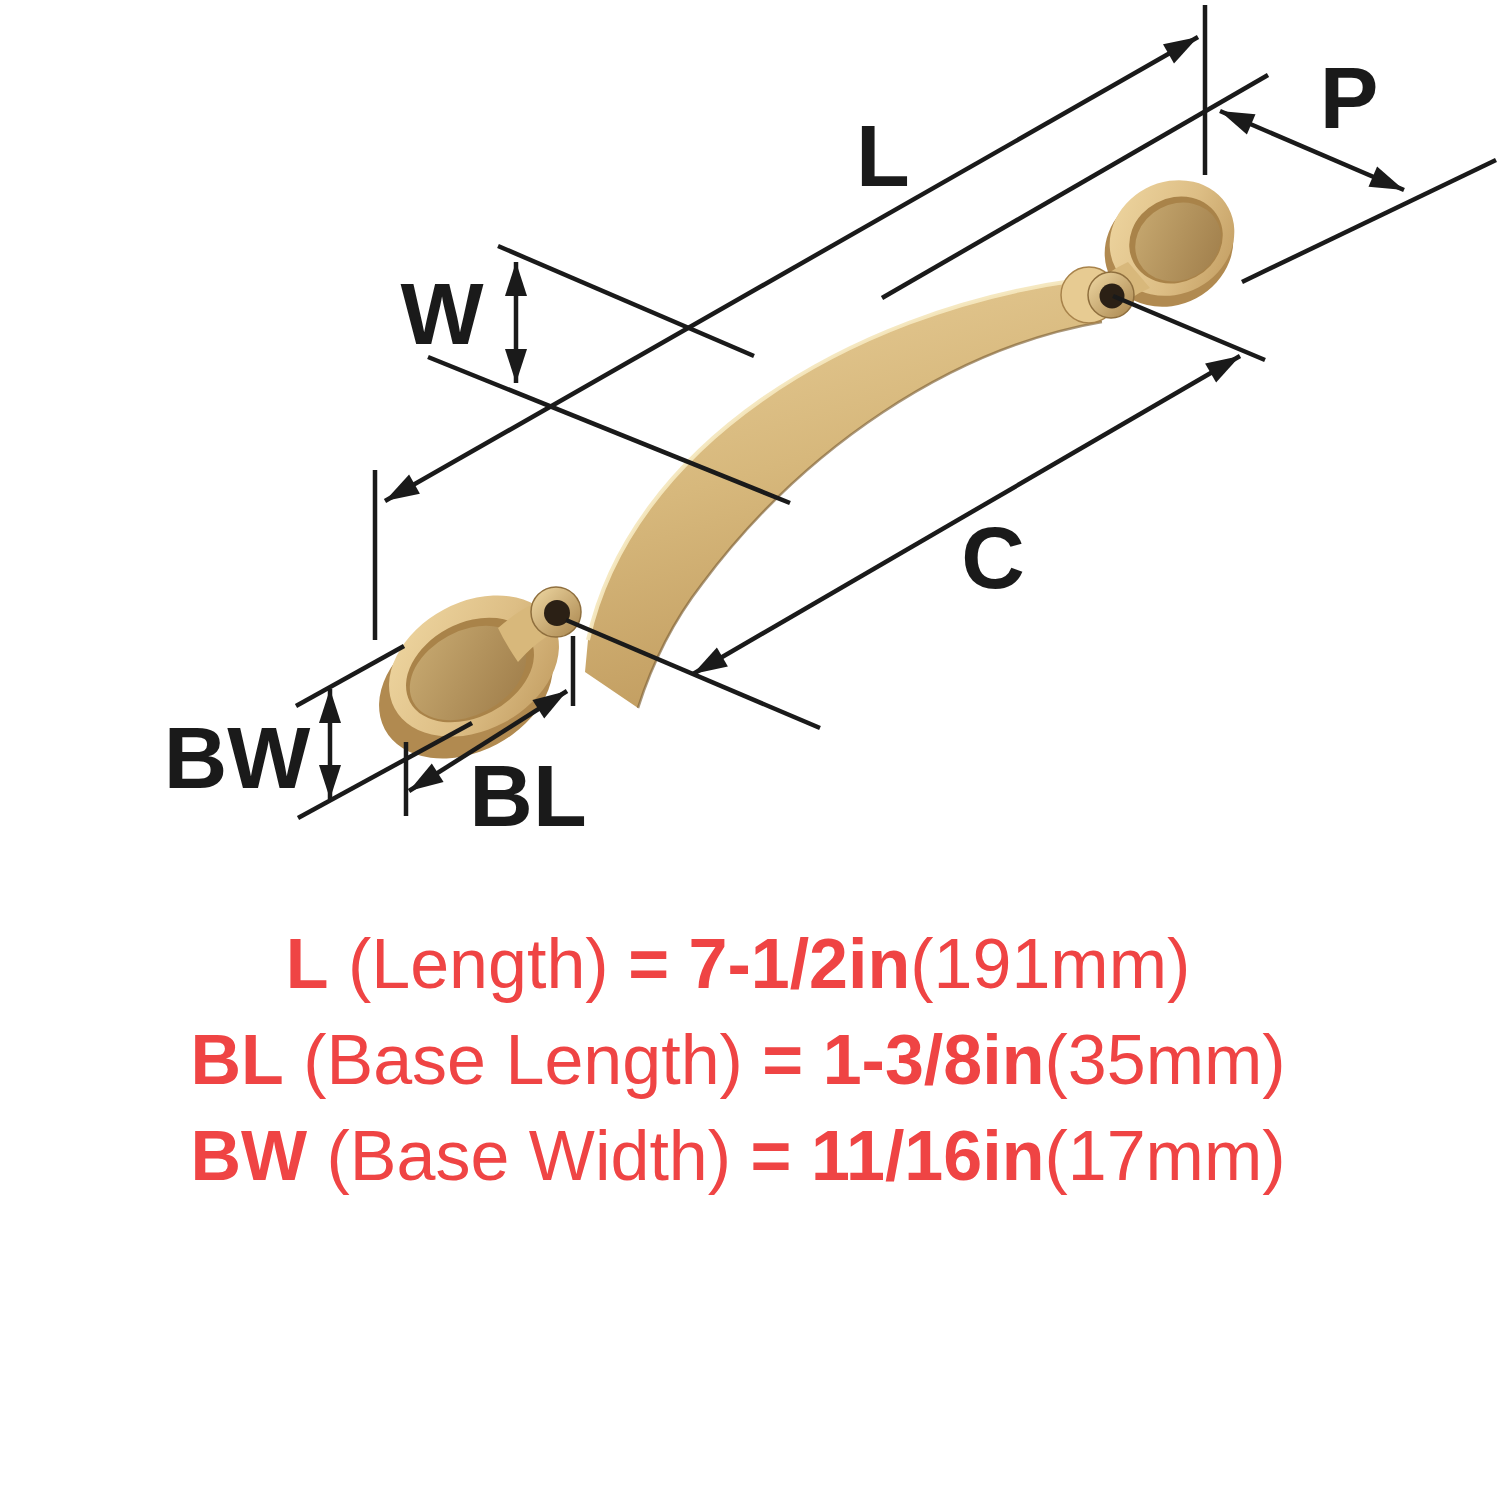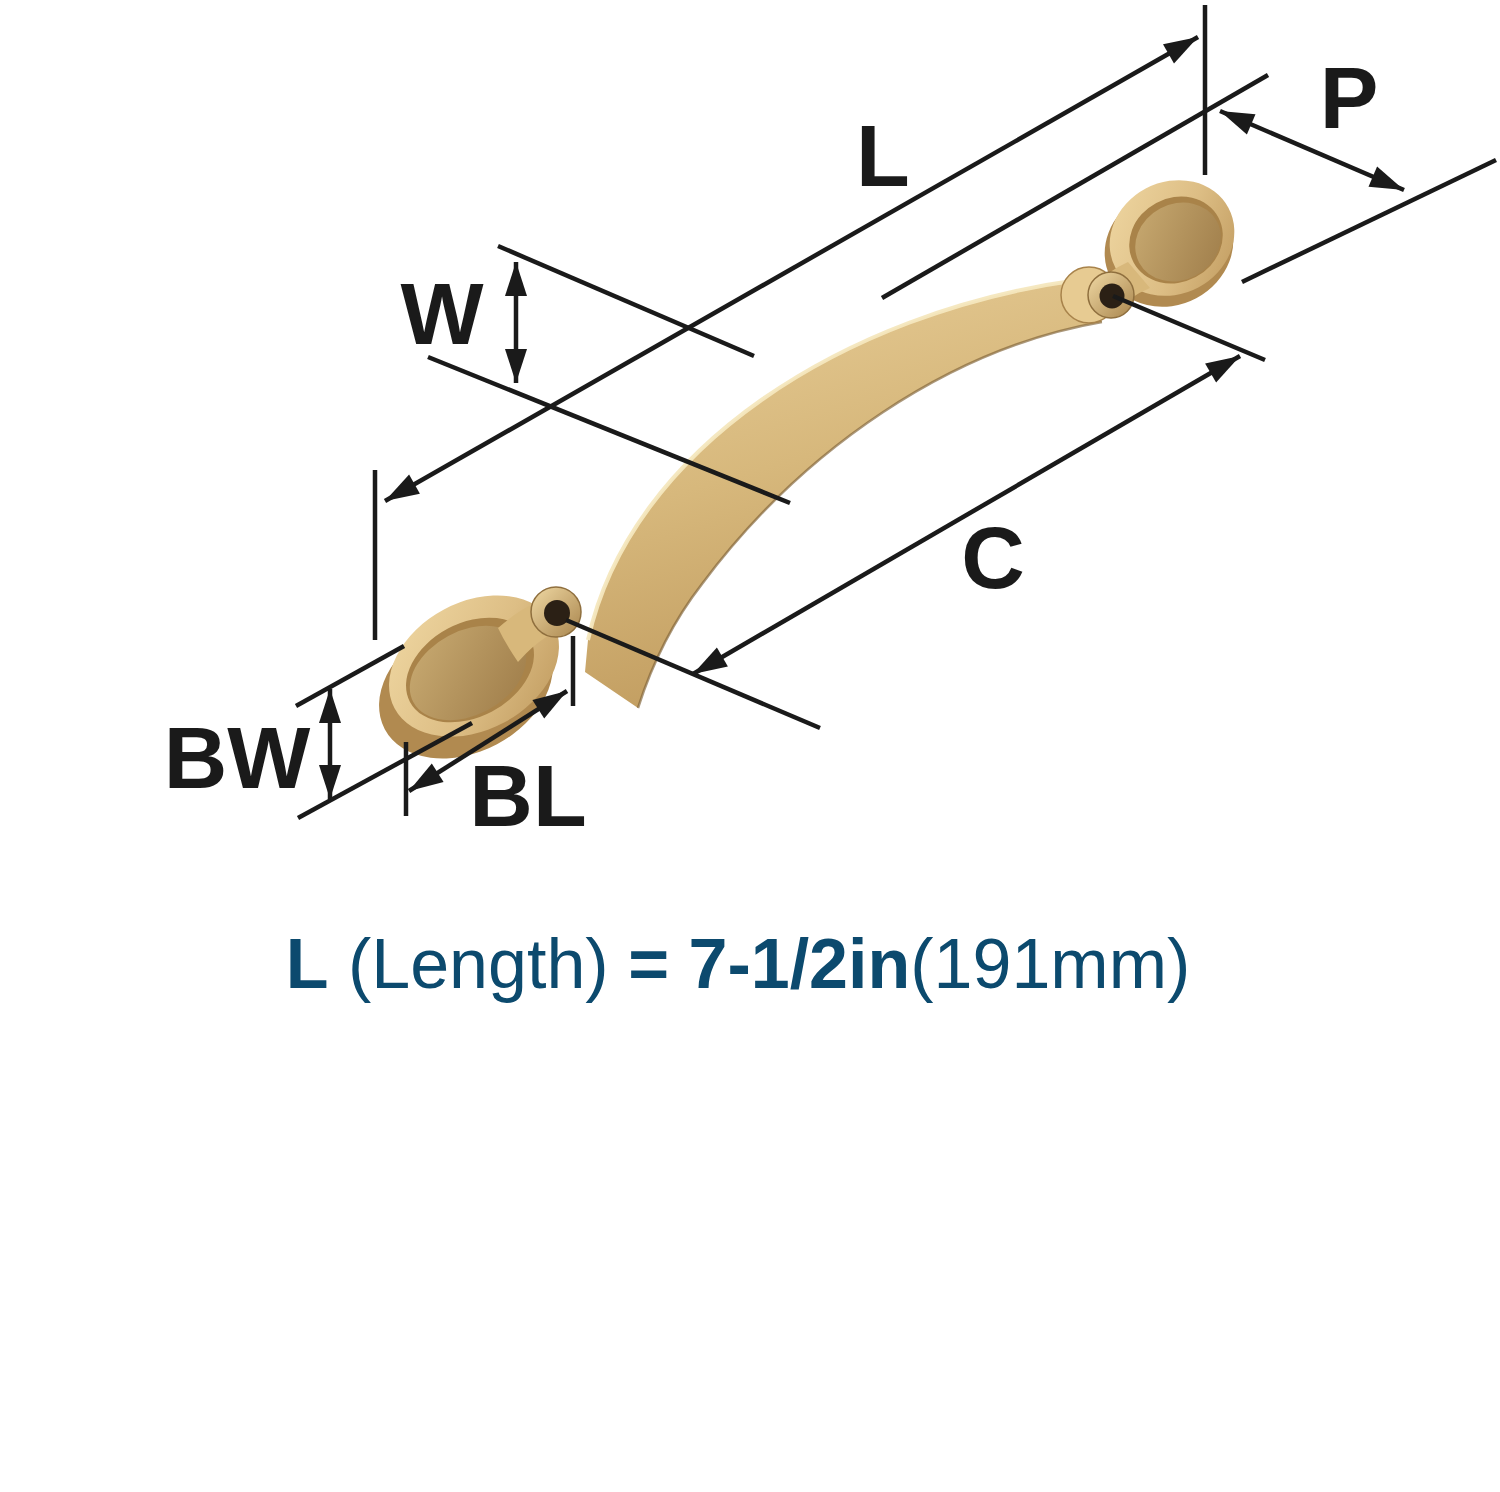--- a/index.html
+++ b/index.html
@@ -15,21 +15,21 @@
     font-family:"Liberation Sans", sans-serif;
     font-weight:700;
     font-size:88px;
     fill:#1a1a1a;
   }
   #spec-block{
     position:absolute;
     left:0;top:916px;
     width:1476px;
     text-align:center;
-    color:#0c4a6e;
+    color:#ef4444;
   }
   .spec-line{
     line-height:96px;
     font-size:70px;
     white-space:pre;
   }
   .spec-line .b{font-weight:700;}
   .spec-line .r{font-weight:400;}
 </style>
 </head>
@@ -131,15 +131,17 @@
       <text class="dim-label" x="1349" y="128">P</text>
       <text class="dim-label" x="442" y="344">W</text>
       <text class="dim-label" x="993" y="588">C</text>
       <text class="dim-label" x="237" y="788">BW</text>
       <text class="dim-label" x="528" y="826">BL</text>
     </g>
   </svg>
 
   <div id="spec-block">
     <div class="spec-line"><span class="b">L</span><span class="r"> (Length) </span><span class="b">= </span><span class="b">7-1/2in</span><span class="r">(191mm)</span></div>
+    <div class="spec-line"><span class="b">BL</span><span class="r"> (Base Length) </span><span class="b">= </span><span class="b">1-3/8in</span><span class="r">(35mm)</span></div>
+    <div class="spec-line"><span class="b">BW</span><span class="r"> (Base Width) </span><span class="b">= </span><span class="b">11/16in</span><span class="r">(17mm)</span></div>
   </div>
 
 </div>
 
 </body></html>

